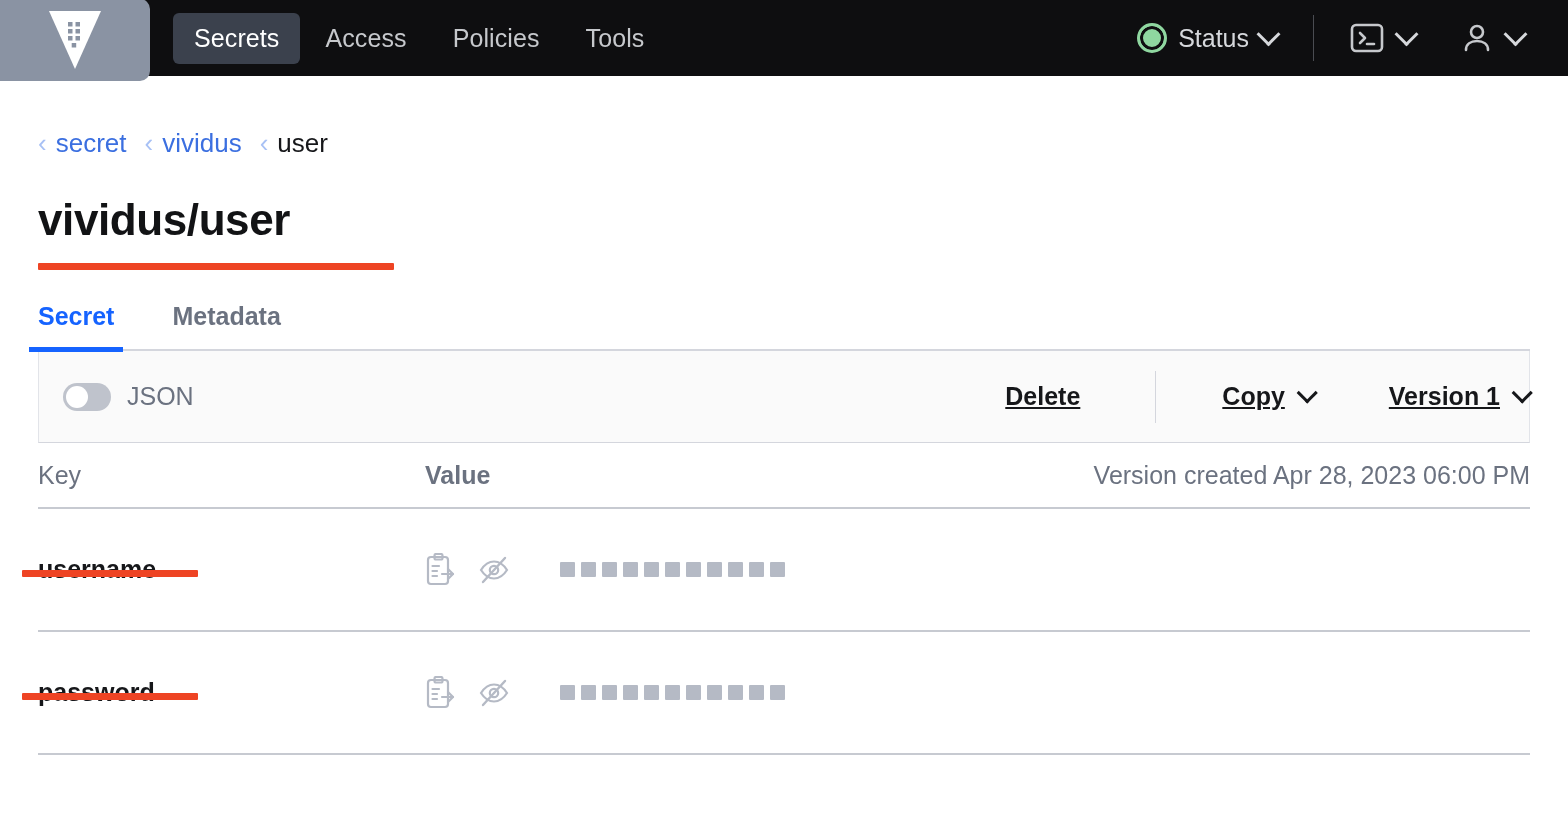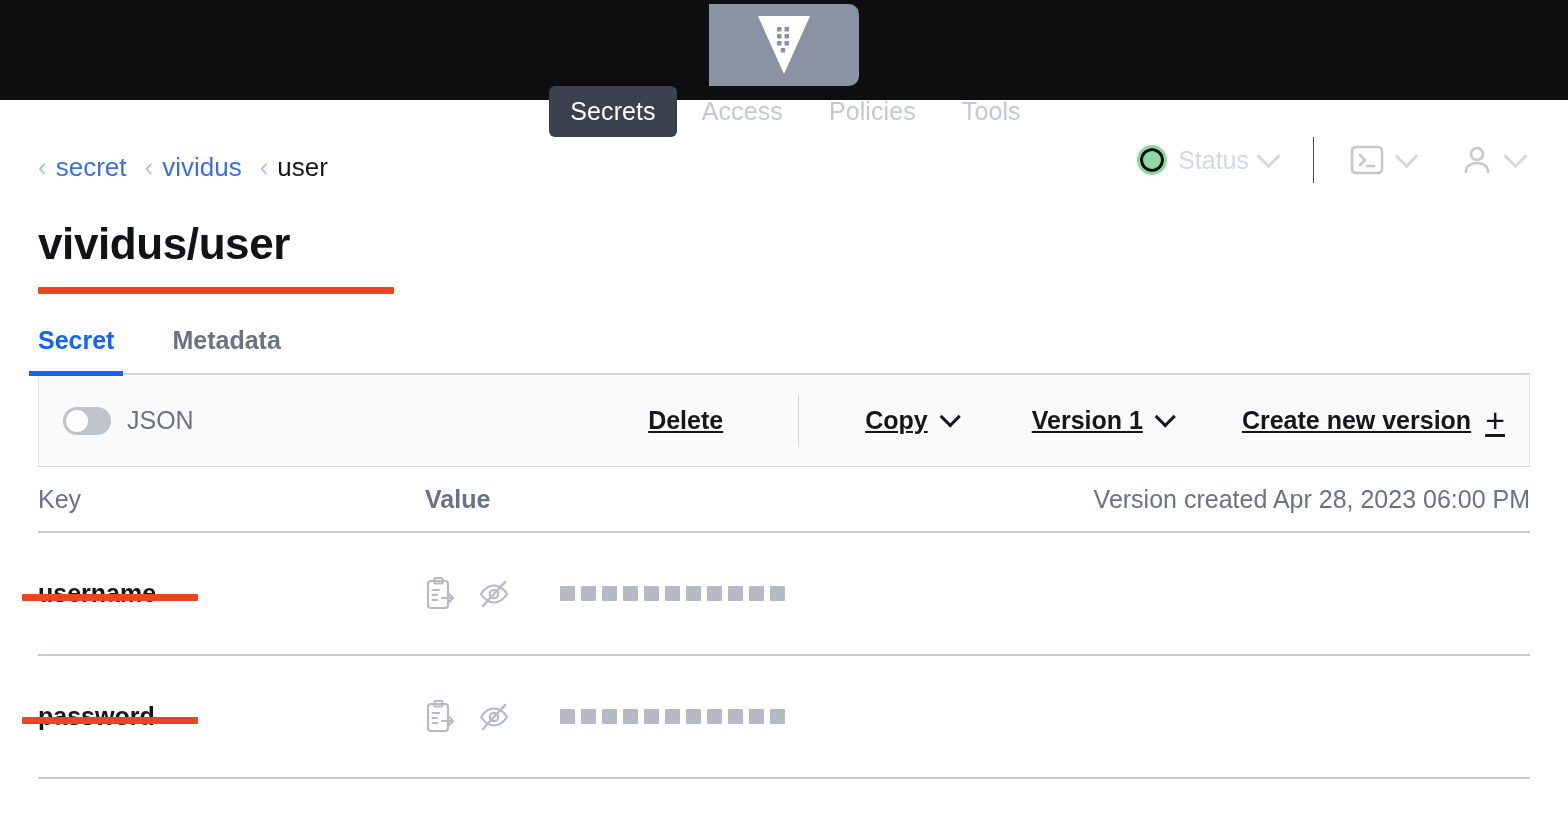--- a/index.html
+++ b/index.html
@@ -9,25 +9,24 @@
     width: 1568px; height: 838px;
     background: #ffffff;
     font-family: "Liberation Sans", sans-serif;
     overflow: hidden;
   }
 
   
   .navbar {
     position: relative;
     width: 1568px;
-    height: 100px;
+    height: 76px;
     background: #0E0E10;
     display: flex;
     align-items: center;
-    flex-direction: column;
   }
   .logo-box {
     width: 150px;
     height: 82px;
     margin-top: 4px;
     background: #8A93A3;
     border-radius: 0 10px 10px 0;
     display: flex;
     align-items: center;
     justify-content: center;
@@ -388,24 +387,20 @@
     <div class="tb-btn" style="margin-left:66px">
       <span>Copy</span>
       <span class="chev-dark"></span>
     </div>
 
     <div class="tb-btn" style="margin-left:75px">
       <span>Version 1</span>
       <span class="chev-dark"></span>
     </div>
 
-    <div class="tb-btn" style="margin-left:70px;margin-right:24px">
-      <span>Create new version</span>
-      <span class="plus">+</span>
-    </div>
   </div>
 
   <div class="tbl-head">
     <div class="col-key">Key</div>
     <div class="col-value">Value</div>
     <div class="col-meta">Version created Apr 28, 2023 06:00 PM</div>
   </div>
 
   <div class="tbl-row">
     <div class="row-key">username</div>

